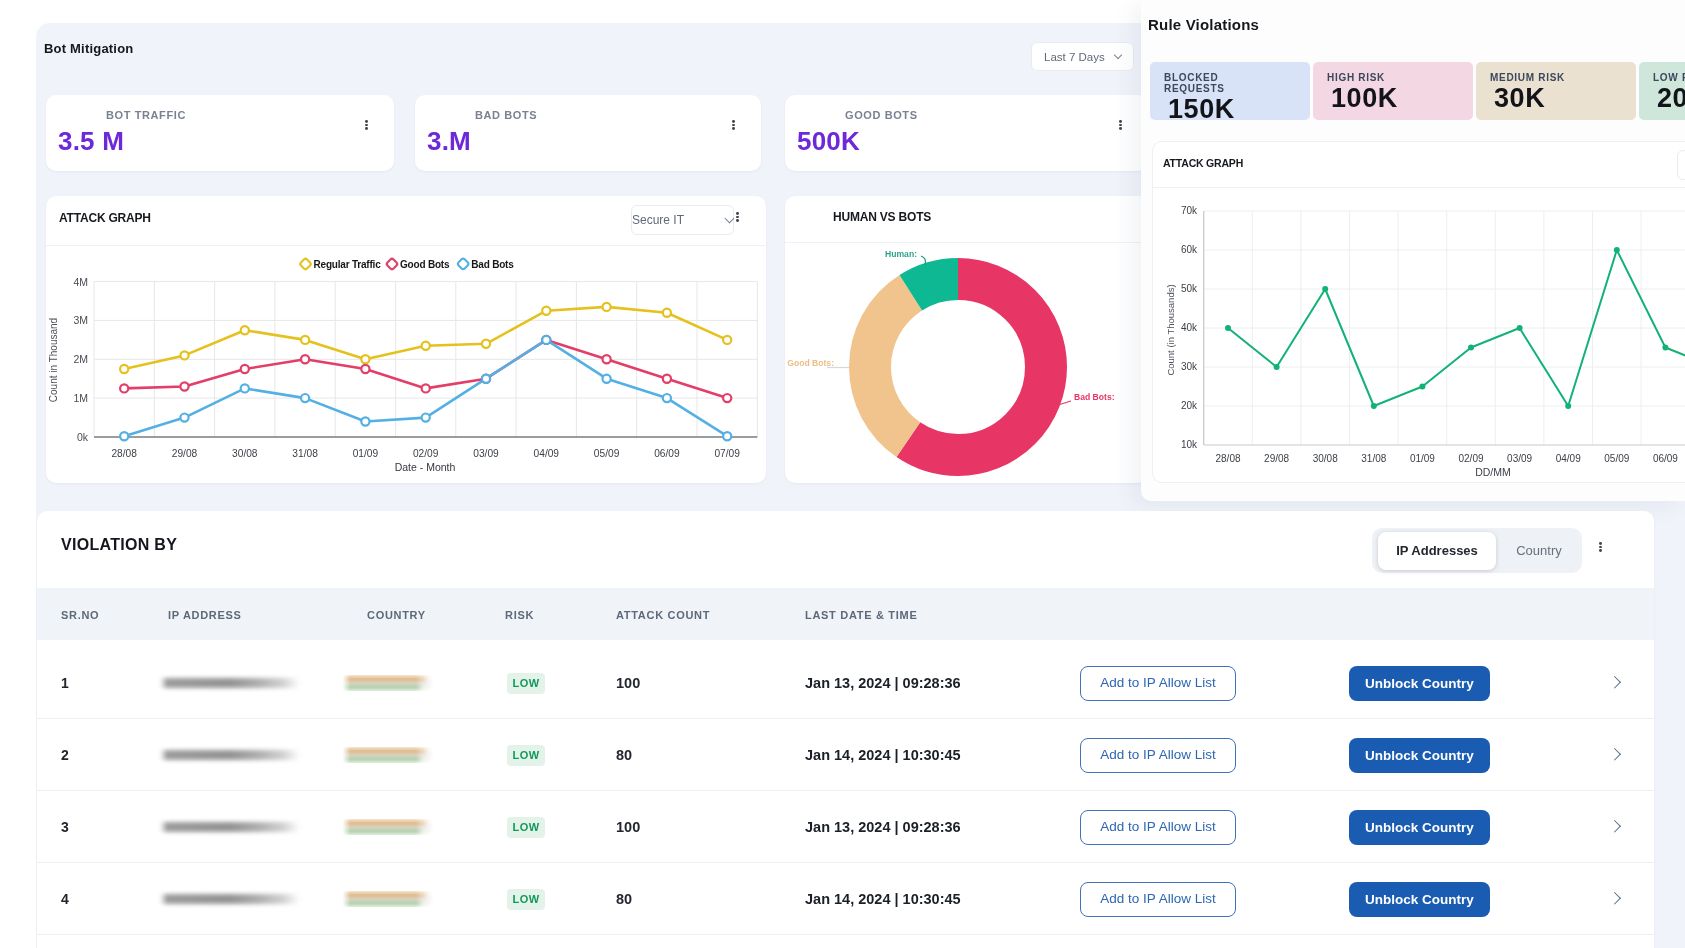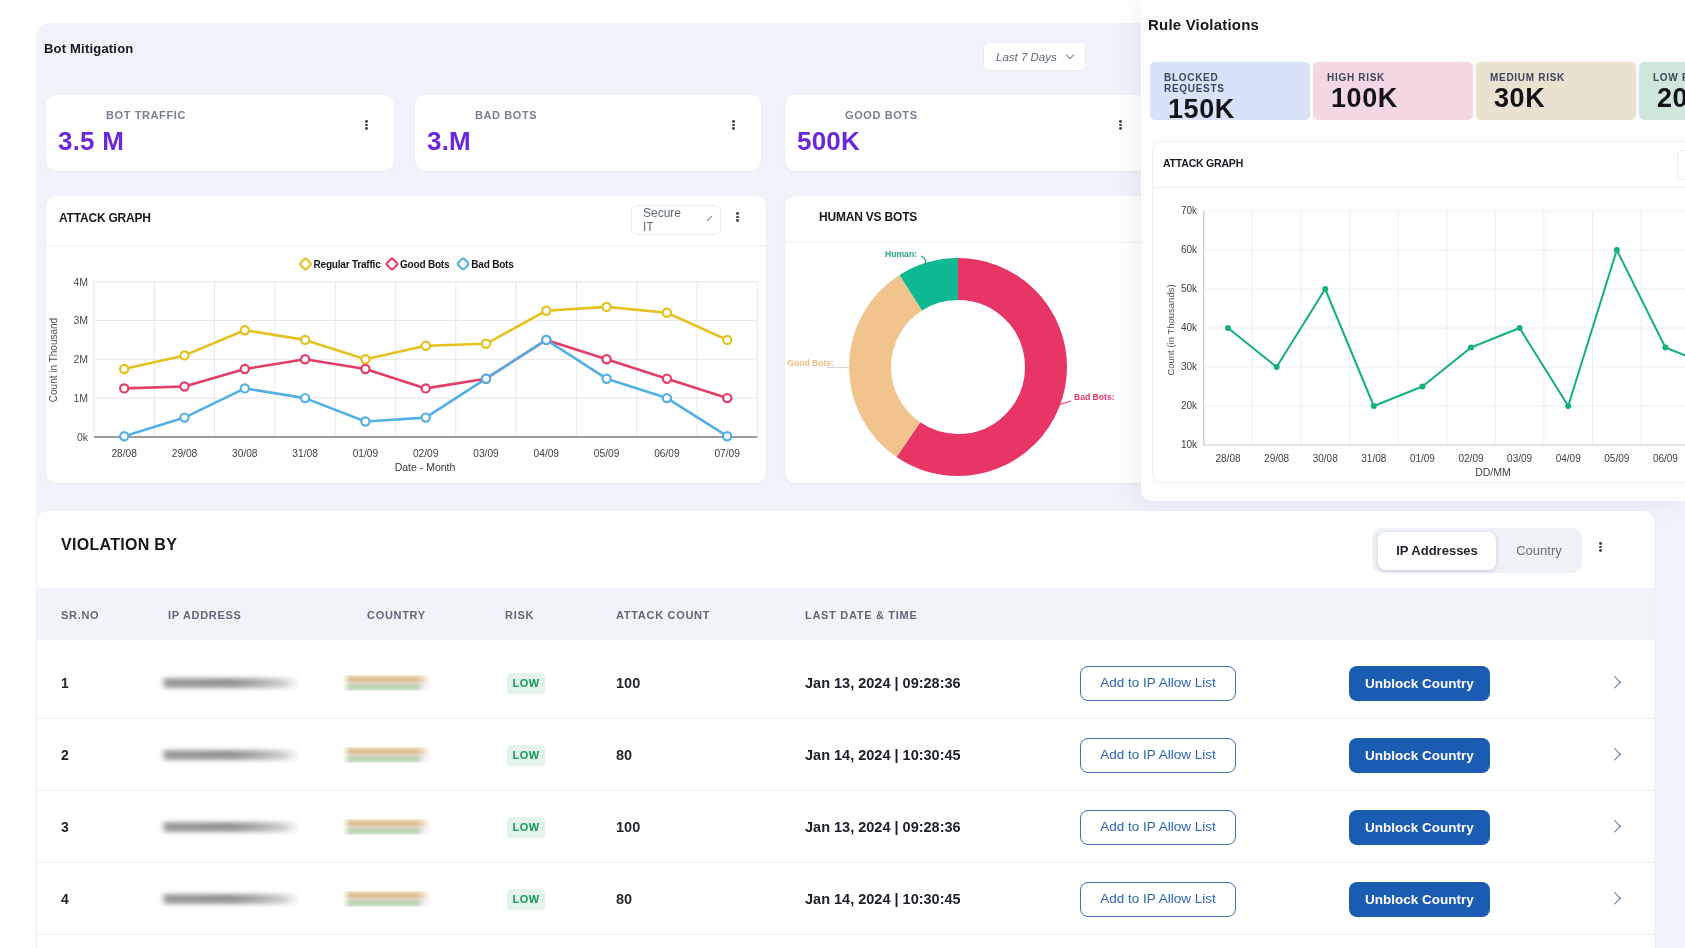--- a/index.html
+++ b/index.html
@@ -37,21 +37,21 @@
 .flagblur .o { left:1px; right:7px; top:1.5px; height:4.5px; background:#d89c52; }
 .flagblur .g { left:1px; right:13px; top:10.5px; height:3.8px; background:#7cb873; }
 .sep { position:absolute; left:0; width:100%; height:1px; background:#ecf0f4; }
 </style>
 </head>
 <body>
 <div id="page">
   <div class="abs" id="mainbg"></div>
 
   <div class="abs title" style="left:44px; top:41px;">Bot Mitigation</div>
-  <div class="selbtn" style="left:983px; top:42px; width:103px; height:29px; padding:0 12px;font-style:italic;">
+  <div class="selbtn" style="left:1031px; top:42px; width:103px; height:29px; padding:0 12px;">
     <span style="font-size:11.5px;">Last 7 Days</span>
       <span class="chev" style="width:6px;height:6px;"></span>
   </div>
 
   <div class="card" style="left:46px; top:95px; width:348px; height:76px;">
     <div class="statlabel abs" style="left:13px; top:14px;">BOT TRAFFIC</div>
     <div class="statval abs" style="left:12px; top:31px;">3.5 M</div>
     <div class="kebab" style="right:26px; top:25px;">
         <i></i>
         <i></i>
@@ -72,21 +72,21 @@
     <div class="statval abs" style="left:12px; top:31px;">500K</div>
     <div class="kebab" style="right:26px; top:25px;">
         <i></i>
         <i></i>
         <i></i>
       </div>
   </div>
 
   <div class="card" style="left:46px; top:196px; width:720px; height:287px;">
     <div class="cardhead abs" style="left:13px; top:15px;">ATTACK GRAPH</div>
-    <div class="selbtn" style="left:585px; top:9px; width:90px; height:30px; padding:0 11px;gap:28px;">
+    <div class="selbtn" style="left:585px; top:9px; width:103px; height:30px; padding:0 0;gap:28px;">
       <span>Secure IT</span>
         <span class="chev"></span>
     </div>
     <div class="kebab" style="left:690px; top:16px;">
         <i></i>
         <i></i>
         <i></i>
       </div>
     <div class="divider" style="left:0; top:49px; width:720px;"></div>
   </div>
@@ -184,21 +184,21 @@
         <rect x="458.8" y="259.7" width="8.6" height="8.6" rx="2.2" fill="#fff" stroke="#54b0e4" stroke-width="2.1"></rect>
       </g>
     <g font-family="Liberation Sans, sans-serif" font-size="10" font-weight="700" fill="#16181b" letter-spacing="-0.2">
       <text x="313.5" y="267.5">Regular Traffic</text>
         <text x="400" y="267.5">Good Bots</text>
         <text x="471.3" y="267.5">Bad Bots</text>
     </g>
   </svg>
 
   <div class="card" style="left:785px; top:196px; width:363px; height:287px;">
-    <div class="cardhead abs" style="left:14px; top:14px;padding-left:20px;">HUMAN VS BOTS</div>
+    <div class="cardhead abs" style="left:28px; top:14px;padding-left:20px;">HUMAN VS BOTS</div>
     <div class="divider" style="left:0; top:46px; width:363px;"></div>
   </div>
   <svg class="abs" style="left:785px; top:245px;" width="363" height="238" viewBox="785 245 363 238" fill="none">
     <g transform="rotate(-90 958 367)">
       <circle cx="958" cy="367" r="88" stroke="#e73666" stroke-width="42" stroke-dasharray="328.68 552.92"></circle>
       <circle cx="958" cy="367" r="88" stroke="#f2c48d" stroke-width="42" stroke-dasharray="173.56 552.92" stroke-dashoffset="-328.68"></circle>
       <circle cx="958" cy="367" r="88" stroke="#0eb893" stroke-width="42" stroke-dasharray="50.68 552.92" stroke-dashoffset="-502.24"></circle>
     </g>
     <text x="885" y="257" font-family="Liberation Sans, sans-serif" font-size="8.6" font-weight="700" fill="#159a78" opacity="0.9">Human:</text>
     <path d="M 921 256 q 6 2 4 9" stroke="#159a78" stroke-width="1.2"></path>

